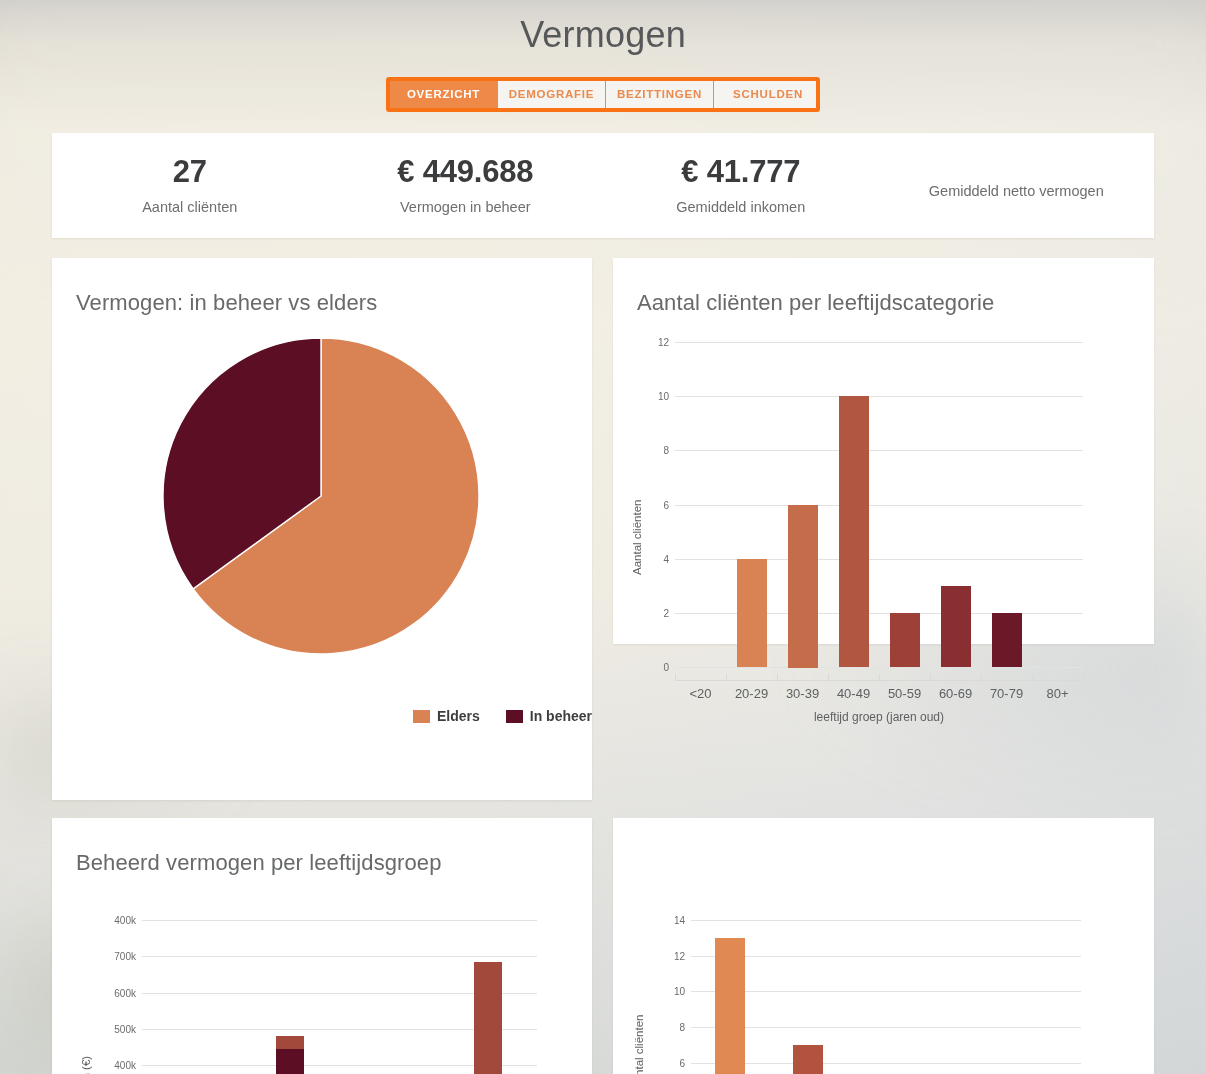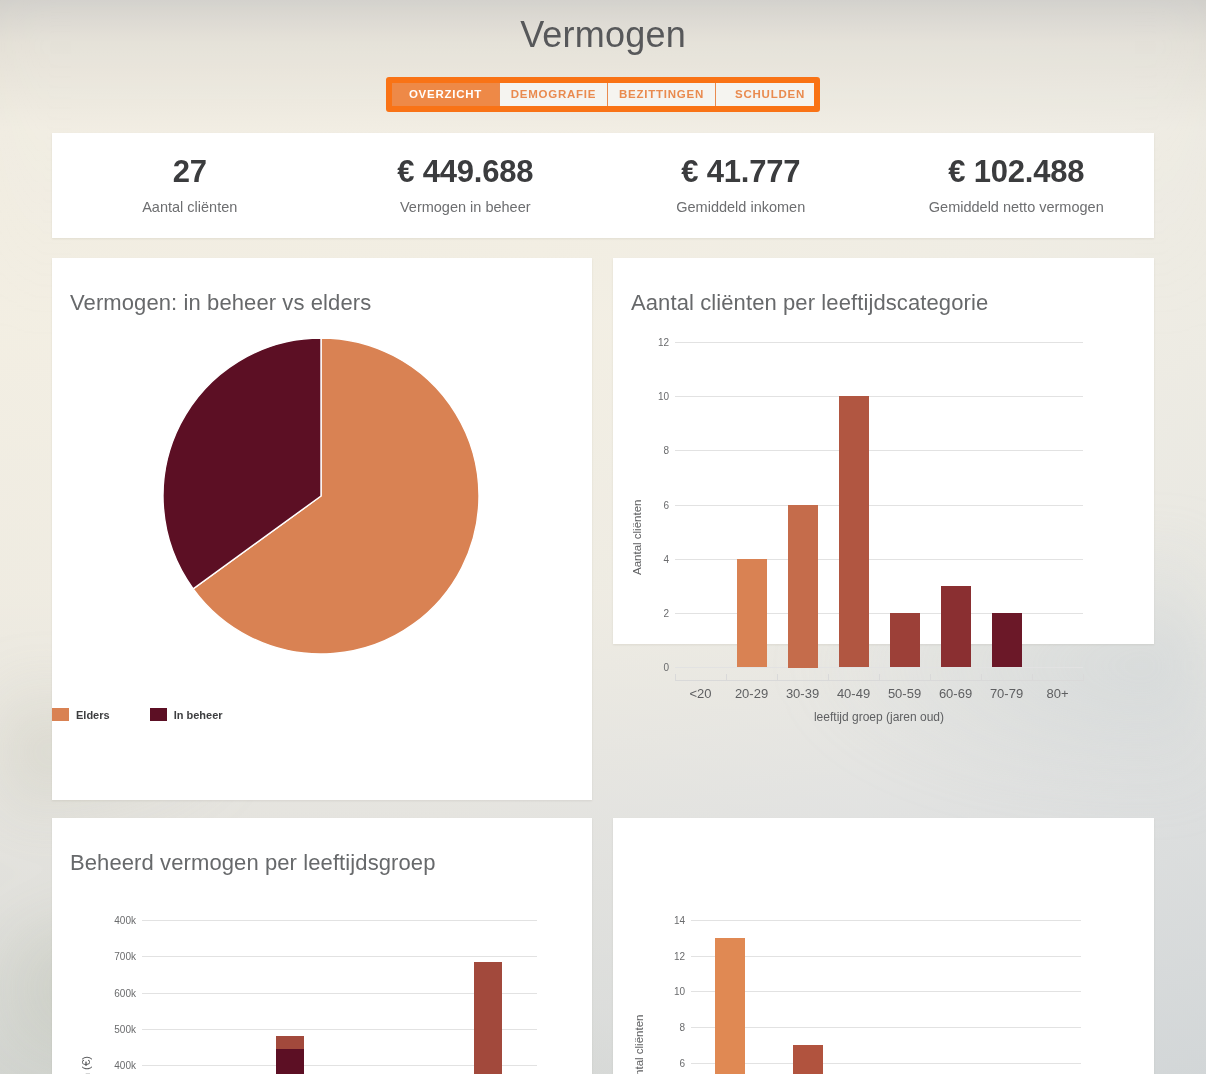--- a/index.html
+++ b/index.html
@@ -67,21 +67,21 @@
     letter-spacing: 0.2px;
     padding-top: 12px;
     line-height: 1.3;
   }
 
   .tabbar {
     margin: 18px auto 0;
     width: 434px;
     height: 35px;
     display: flex;
-    border: 6px solid #f97316;
+    border: 4px solid #f97316;
     border-radius: 3px;
     overflow: hidden;
     background: rgba(255,255,255,0.30);
   }
   .tab {
     flex: 0 0 auto;
     display: flex;
     align-items: center;
     justify-content: center;
     font-size: 11.5px;
@@ -138,44 +138,44 @@
   
   #pie-card   { left: 52px;  top: 258px; width: 540px; height: 542px; }
   #agebar-card{ left: 613px; top: 258px; width: 541px; height: 386px; }
   #wealth-card{ left: 52px;  top: 818px; width: 540px; height: 300px; }
   #income-card{ left: 613px; top: 818px; width: 541px; height: 300px; }
 
   .card-title {
     font-size: 22px;
     font-weight: 300;
     color: #67696b;
-    padding: 32px 0 0 18px;
+    padding: 32px 0 0 24px;
     letter-spacing: 0.1px;
   }
 
   
   .pie-wrap {
     position: relative;
     width: 100%;
     height: 360px;
     margin-top: 8px;
   }
   #pie {
     position: absolute;
     left: 110px; top: 13px;
     width: 318px; height: 318px;
   }
   .pie-legend {
     position: absolute;
     left: 0; right: 0;
     top: 384px;
     display: flex;
-    justify-content: flex-start;
-    gap: 40px;
-    font-size: 11px;
+    justify-content: flex-end;
+    gap: 26px;
+    font-size: 14px;
     font-weight: 700;
     color: #3d3e40;
   }
   .legend-item { display: flex; align-items: center; gap: 7px; }
   .swatch { width: 17px; height: 13px; display: inline-block; }
 
   
   .plot {
     position: absolute;
     font-size: 10px;
@@ -259,21 +259,20 @@
     </div>
     <div class="kpi">
       <div class="kpi-value">€ 449.688</div>
       <div class="kpi-label">Vermogen in beheer</div>
     </div>
     <div class="kpi">
       <div class="kpi-value">€ 41.777</div>
       <div class="kpi-label">Gemiddeld inkomen</div>
     </div>
     <div class="kpi">
-      <div class="kpi-value">€ 102.488</div>
       <div class="kpi-label">Gemiddeld netto vermogen</div>
     </div>
   </div>
 
   <div class="card" id="pie-card">
     <div class="card-title">Vermogen: in beheer vs elders</div>
     <div class="pie-wrap">
       <svg id="pie" viewBox="0 0 318 318">
           <path d="M 159 159 L 159 1 A 158 158 0 1 1 31.175314888758322 251.87006986221076 Z" fill="#d98253" stroke="#ffffff" stroke-width="1.4"></path>
           <path d="M 159 159 L 31.175314888758322 251.87006986221076 A 158 158 0 0 1 158.99999999999997 1 Z" fill="#5c0f24" stroke="#ffffff" stroke-width="1.4"></path>

